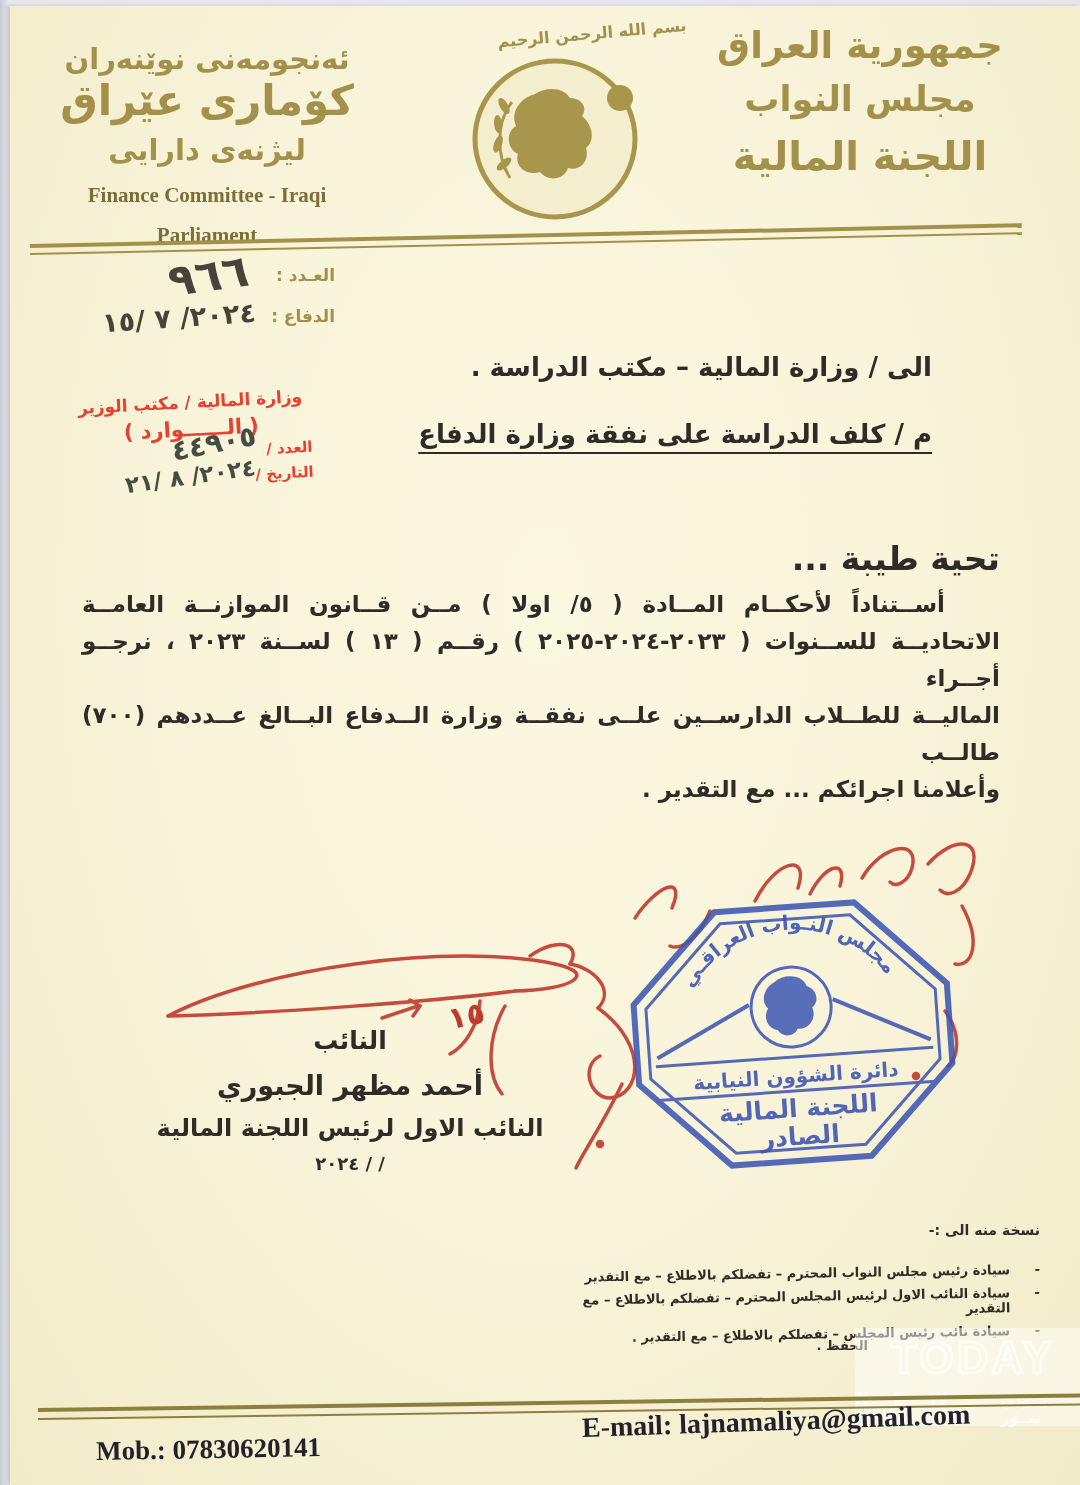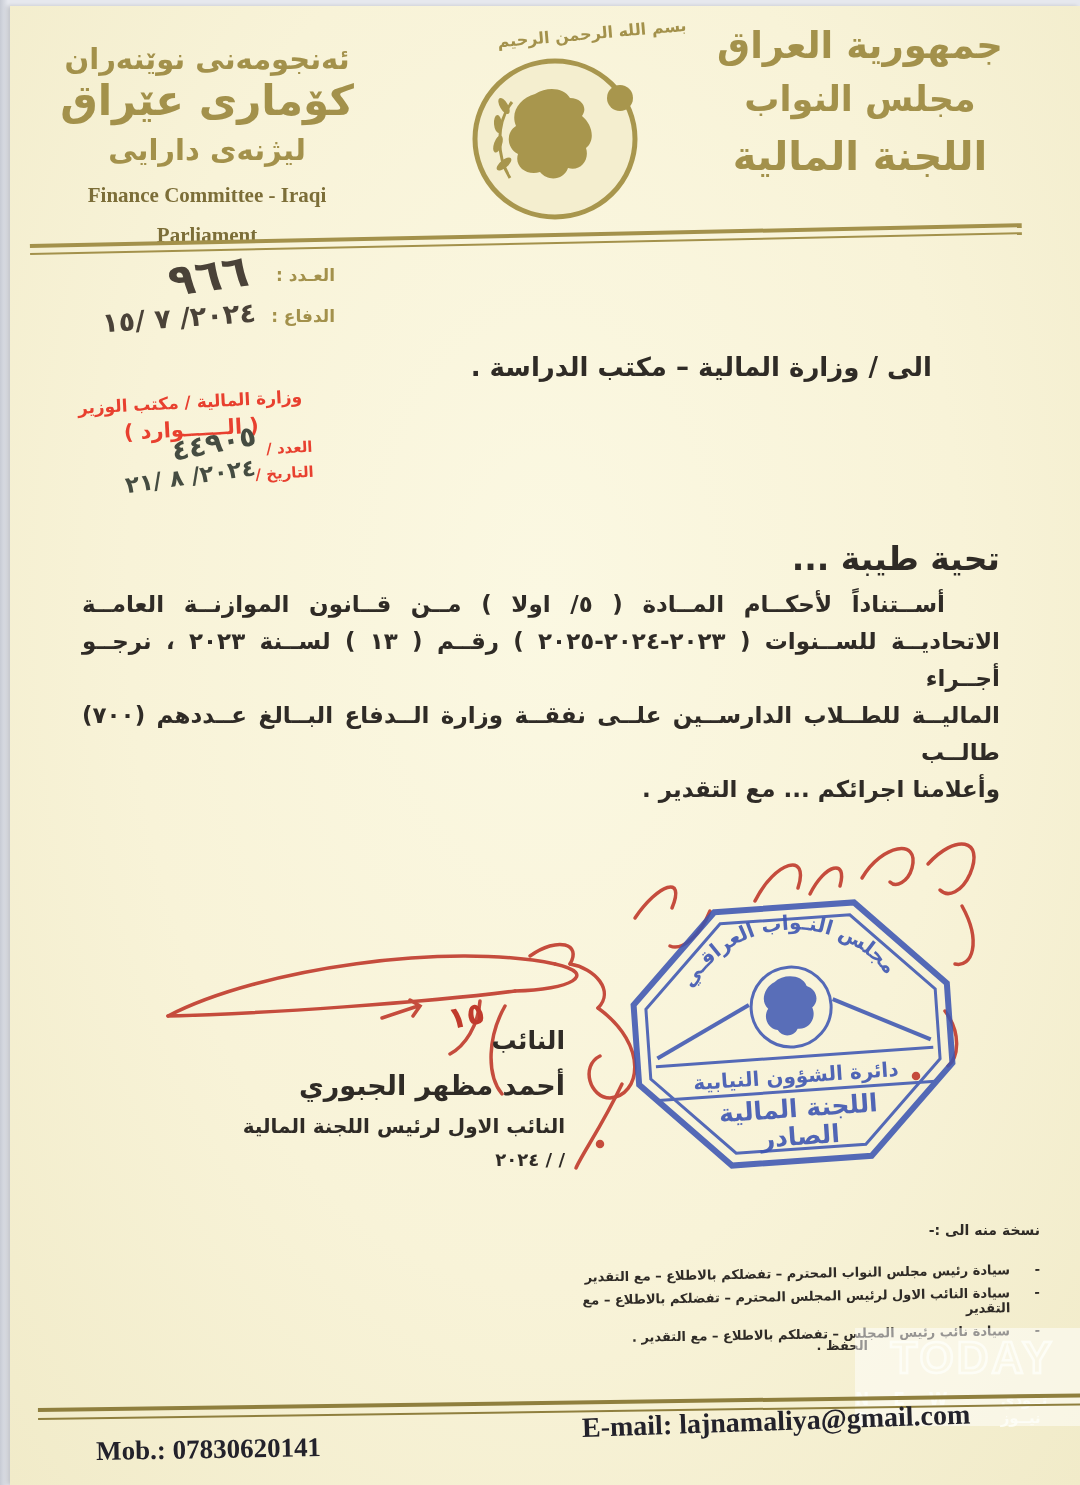--- a/index.html
+++ b/index.html
@@ -44,24 +44,24 @@
   .rs-row{position:relative;text-align:right;font-size:15px;margin-top:3px;padding-right:14px;height:22px;}
   .rs-num-val{position:absolute;right:70px;top:-16px;color:#454c41;font-size:28px;transform:rotate(-8deg);font-weight:bold;}
   .rs-date-val{position:absolute;right:72px;top:-6px;color:#454c41;font-size:23px;transform:rotate(-5deg);font-weight:bold;}
   .greeting{right:80px;top:533px;font-size:33px;font-weight:bold;color:#2f2b26;direction:rtl;}
   
   .body-block{right:80px;top:580px;width:918px;direction:rtl;color:#2f2b26;font-weight:bold;font-size:23px;line-height:37px;}
   .bl{text-align:justify;text-align-last:justify;}
   .bl.first{padding-right:55px;}
   .bl.last{text-align-last:right;}
   
-  .sig-block{left:125px;top:1020px;width:430px;text-align:right;direction:rtl;color:#2f2b26;font-weight:bold;}
+  .sig-block{left:125px;top:1020px;width:430px;text-align:center;direction:rtl;color:#2f2b26;font-weight:bold;}
   .s1{font-size:25px;margin-bottom:15px;}
   .s2{font-size:27px;margin-bottom:13px;}
-  .s3{font-size:20px;margin-bottom:11px;}
+  .s3{font-size:24px;margin-bottom:11px;}
   .s4{font-size:18px;}
   .red-mark{left:438px;top:992px;color:#c03a2c;font-size:30px;font-weight:bold;transform:rotate(-12deg);}
   
   .cc-block{right:40px;top:1216px;width:500px;direction:rtl;color:#2f2b26;font-weight:bold;text-align:right;}
   .cc-title{font-size:14px;margin-bottom:28px;margin-left:10px;}
   .cc-item{font-size:13px;margin-bottom:8px;display:flex;gap:16px;transform:rotate(-1deg);}
   .cc-bullet{width:14px;}
   .cc-partial{position:absolute;right:172px;top:116px;font-size:13px;}
   
   .watermark{left:845px;top:1322px;width:235px;height:98px;background:rgba(255,255,255,.5);}
@@ -116,20 +116,21 @@
       <span class="ref-label">العـدد :</span>
       <span class="ref-num-val">٩٦٦</span>
     </div>
     <div class="ref-row">
       <span class="ref-label">الدفاع :</span>
       <span class="ref-date-val">٢٠٢٤/ ٧ /١٥</span>
     </div>
   </div>
 
   <div class="abs addr">الى / وزارة المالية – مكتب الدراسة .</div>
+  <div class="abs subject">م / كلف الدراسة على نفقة وزارة الدفاع</div>
 
   <div class="abs recv-stamp">
     <div class="rs1">وزارة المالية / مكتب الوزير</div>
     <div class="rs2">( الــــــوارد )</div>
     <div class="rs-row">
       <span>العدد /</span>
       <span class="rs-num-val">٤٤٩٠٥</span>
     </div>
     <div class="rs-row">
       <span>التاريخ /</span>

